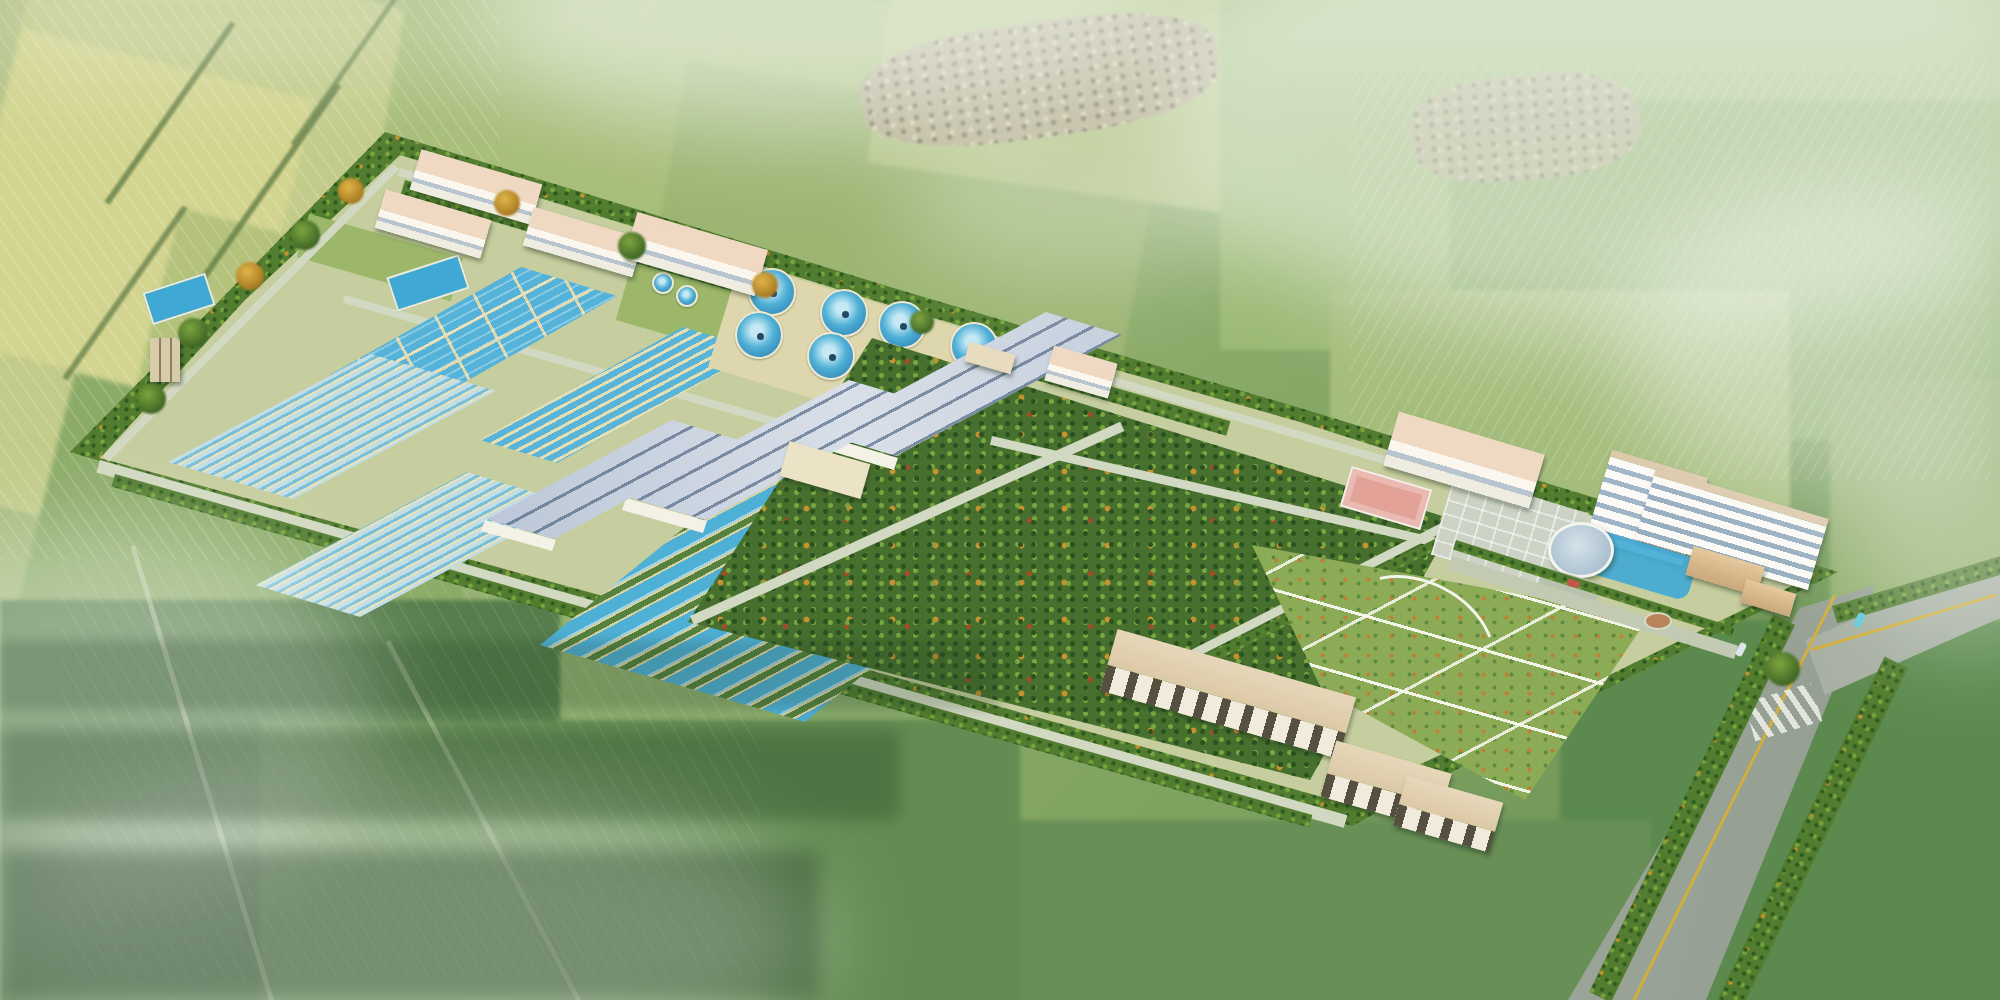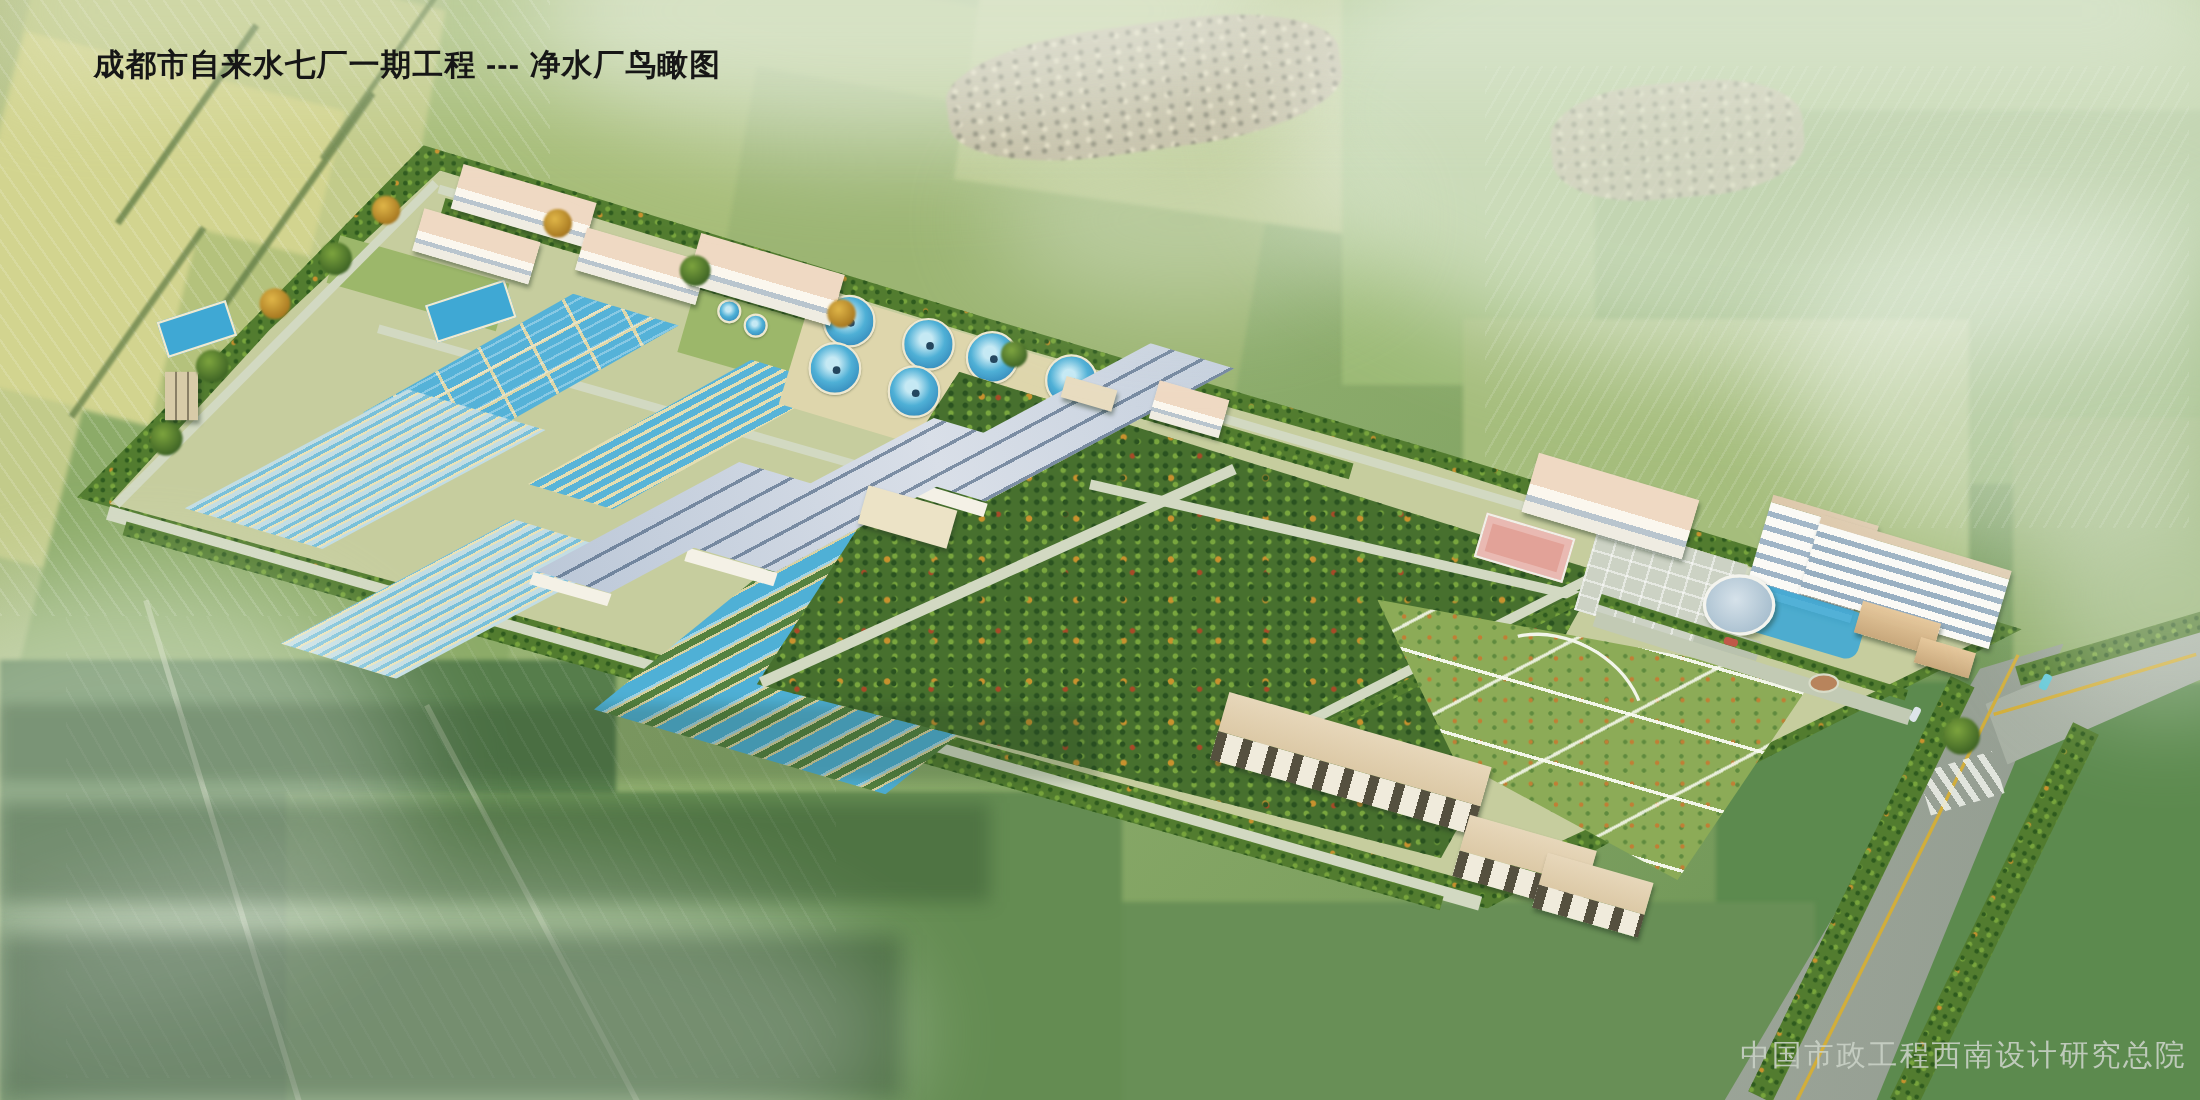--- a/index.html
+++ b/index.html
@@ -208,15 +208,13 @@
   <div class="haze" style="left:-140px;top:520px;width:520px;height:380px;opacity:.4;"></div>
   <div class="haze" style="left:-80px;top:780px;width:900px;height:320px;opacity:.45;"></div>
   <div class="haze" style="left:1840px;top:430px;width:260px;height:220px;opacity:.35;"></div>
   <div class="haze" style="left:900px;top:120px;width:360px;height:160px;opacity:.35;"></div>
   <div class="haze" style="left:0;top:-60px;width:2000px;height:140px;opacity:.3;border-radius:0;"></div>
 
   <div style="left:0;top:640px;width:1000px;height:70px;background:rgba(30,60,35,.22);filter:blur(6px);"></div>
   <div style="left:0;top:730px;width:900px;height:90px;background:rgba(25,55,30,.28);filter:blur(8px);"></div>
   <div style="left:0;top:850px;width:820px;height:150px;background:rgba(20,50,28,.33);filter:blur(10px);"></div>
 
-  <div class="title" style="left:85px;top:40px;font-size:28px;letter-spacing:1px;color:var(--title-color,#161616);">成都市自来水七厂一期工程 --- 净水厂鸟瞰图</div>
-  <div class="title" style="right:12px;top:941px;font-size:27px;letter-spacing:2px;color:var(--credit-color,#c9d1c6);opacity:.9;font-weight:400;">中国市政工程西南设计研究总院</div>
 </div>
 
 </body></html>

